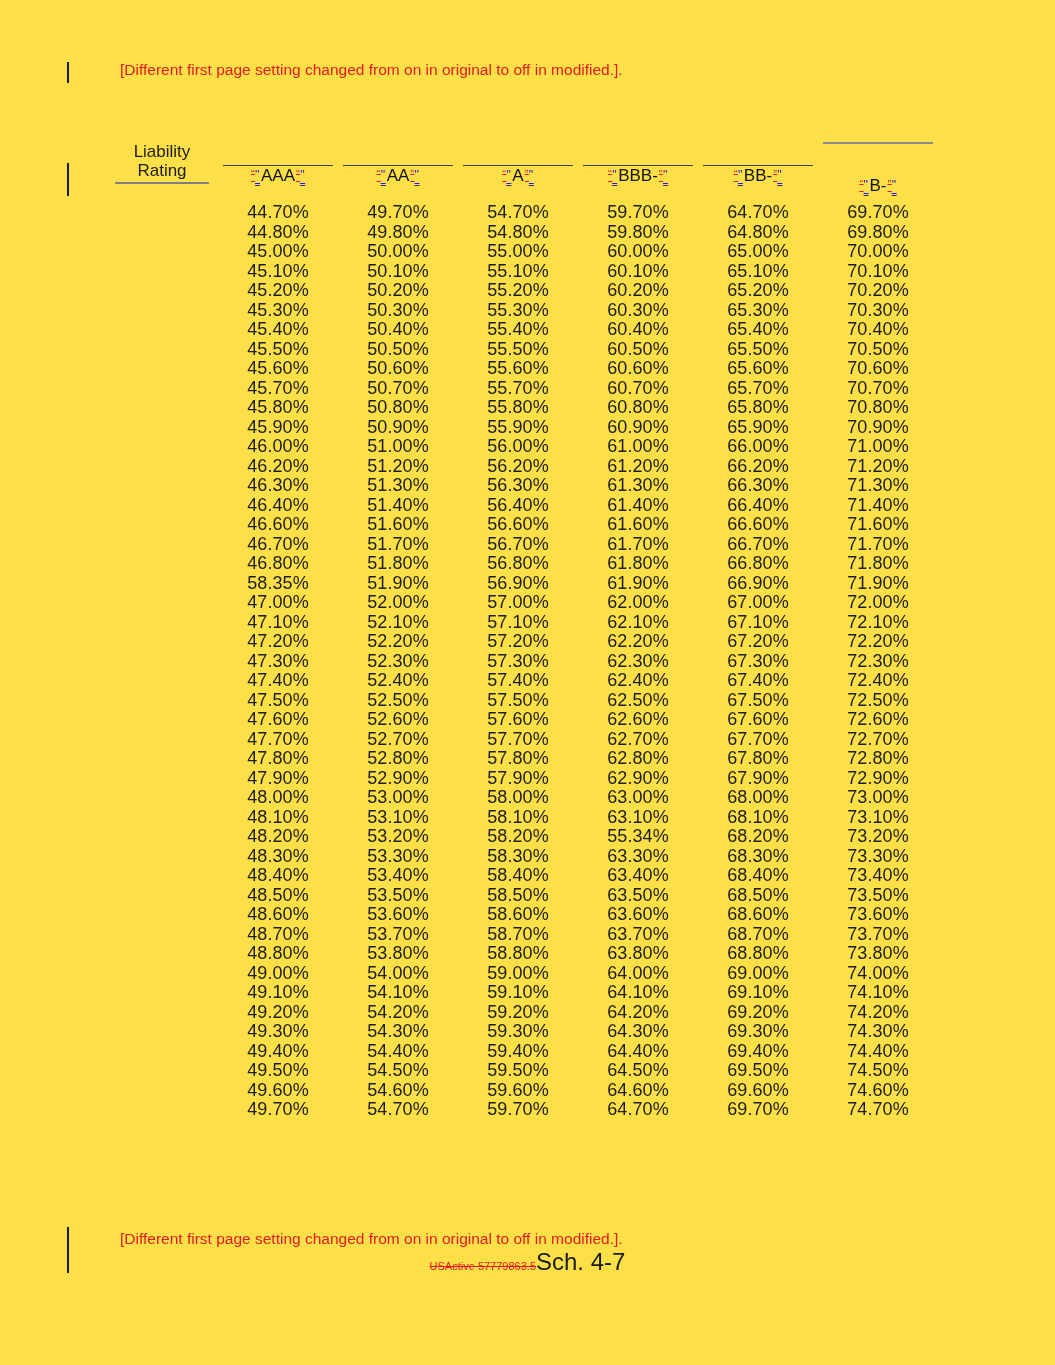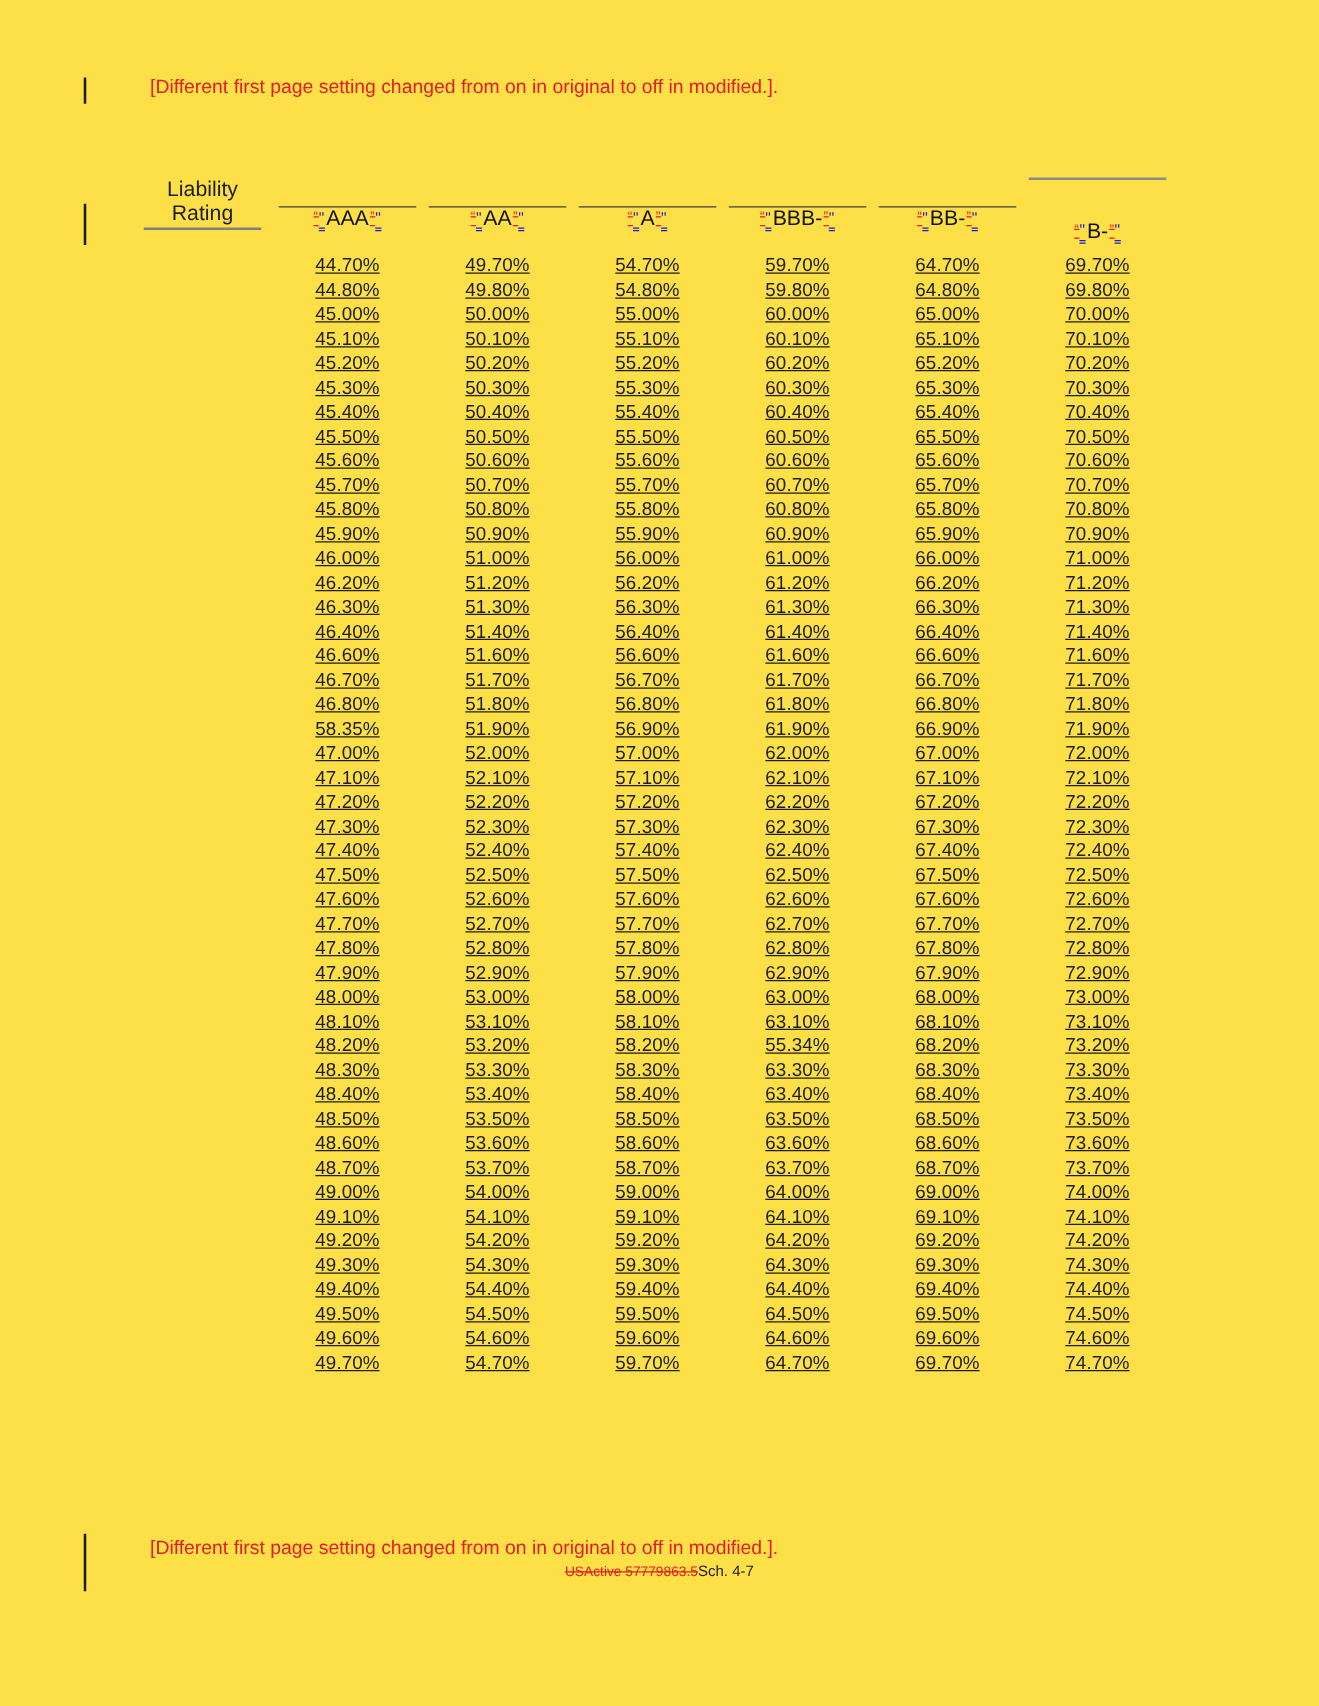--- a/index.html
+++ b/index.html
@@ -64,35 +64,35 @@
   .iq{ 
     color:var(--blue,#1b1bd8);
     font-size:12.5px;
     text-decoration:underline double;
     text-underline-offset:4px;
     position:relative;top:-2px;
     letter-spacing:0.5px;
   }
   .lbl{color:#111;padding:0 1px;}
 
-  .trow{height:19.5px;line-height:19.5px;font-size:15px;text-decoration:underline;}
+  .trow{height:19.5px;line-height:19.5px;font-size:18px;}
   .trow .cell{letter-spacing:0.1px;}
 
   
   .footer-line{
     position:absolute;top:1248px;left:0;width:100%;
     text-align:center;white-space:nowrap;
   }
   .stamp{
     color:var(--red,#e31b22);
     font-size:11px;
     text-decoration:line-through;
   }
   .page-label{
-    color:#1a1a1a;font-size:12px;
+    color:#1a1a1a;font-size:24px;
   }
 </style>
 </head>
 <body>
 
 <div class="page">
 
   <div class="change-bar bar-top"></div>
   <div class="change-bar bar-header"></div>
   <div class="change-bar bar-bottom"></div>
@@ -472,20 +472,29 @@
           <div class="cell"></div>
           <div class="cell">48.70%</div>
           <div class="cell">53.70%</div>
           <div class="cell">58.70%</div>
           <div class="cell">63.70%</div>
           <div class="cell">68.70%</div>
           <div class="cell">73.70%</div>
         </div>
         <div class="trow">
           <div class="cell"></div>
+          <div class="cell">48.80%</div>
+          <div class="cell">53.80%</div>
+          <div class="cell">58.80%</div>
+          <div class="cell">63.80%</div>
+          <div class="cell">68.80%</div>
+          <div class="cell">73.80%</div>
+        </div>
+        <div class="trow">
+          <div class="cell"></div>
           <div class="cell">49.00%</div>
           <div class="cell">54.00%</div>
           <div class="cell">59.00%</div>
           <div class="cell">64.00%</div>
           <div class="cell">69.00%</div>
           <div class="cell">74.00%</div>
         </div>
         <div class="trow">
           <div class="cell"></div>
           <div class="cell">49.10%</div>

